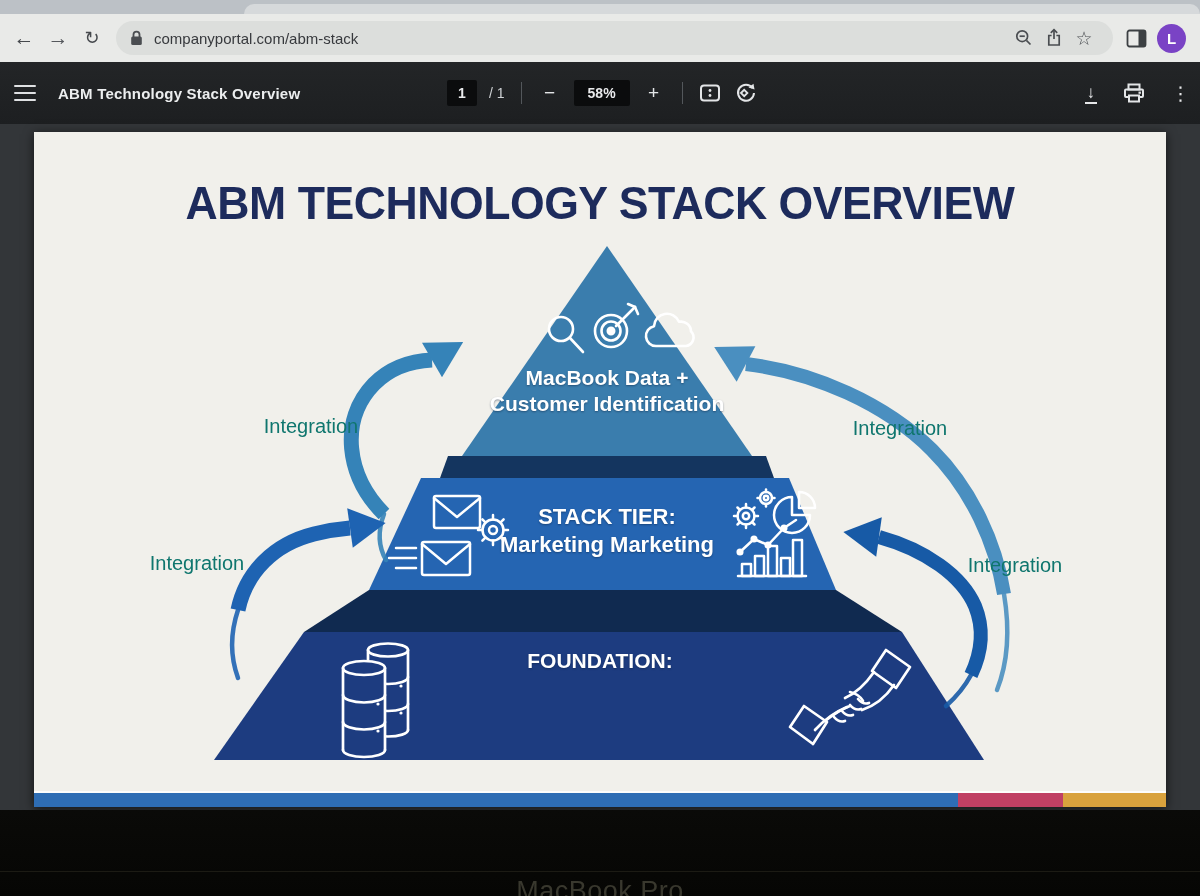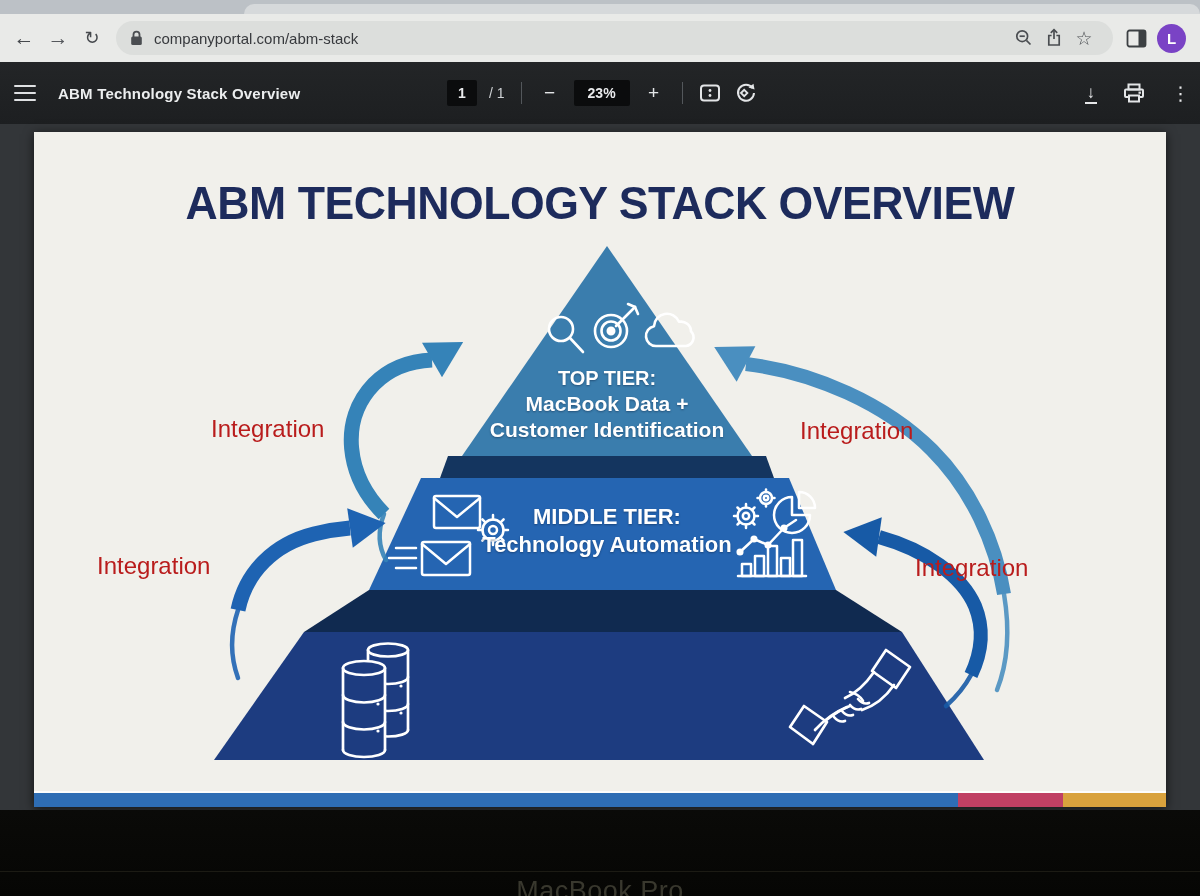--- a/index.html
+++ b/index.html
@@ -57,21 +57,21 @@
     position:absolute; left:0; top:44px; width:1132px; text-align:center;
     font-size:46px; font-weight:700; letter-spacing:-0.5px; transform:scaleX(.97);
   }
   .diagram-svg { position:absolute; left:0; top:0; width:1132px; height:675px; }
   .tier-label { position:absolute; text-align:center; color:#ffffff; font-weight:700; text-shadow:0 1px 2px rgba(10,30,60,.45); }
   .tier-top { left:343px; top:233px; width:460px; font-size:20px; line-height:26px; }
   .tier-top .l2, .tier-top .l3 { font-size:21px; }
   .tier-middle { left:343px; top:371px; width:460px; font-size:22px; line-height:28px; }
   .tier-foundation { left:296px; top:516px; width:540px; font-size:21px; line-height:25px; }
   .tier-foundation .l3 { font-size:19px; font-weight:700; }
-  .integration { position:absolute; width:200px; text-align:left; font-size:24px; color:#b91c1c; }
+  .integration { position:absolute; width:200px; text-align:center; font-size:20px; color:#0f766e; }
   .footer-strip { position:absolute; bottom:0; height:14px; }
   .footer-highlight { position:absolute; bottom:14px; left:0; width:1132px; height:2px; background:rgba(255,255,255,.85); }
 
   
   .bezel { position:absolute; left:0; top:810px; width:1200px; height:86px; background:linear-gradient(#0a0a08,#060604); }
   .hinge-line { position:absolute; left:0; top:61px; width:1200px; height:1px; background:#1c1b14; }
   .device-label { position:absolute; left:0; top:66px; width:1200px; text-align:center; font-size:27px; color:#39382e; letter-spacing:.5px; }
 
   svg { display:block; }
 </style>
@@ -129,21 +129,21 @@
         <i></i>
         <i></i>
       </div>
     <div class="pdf-title">ABM Technology Stack Overview</div>
 
     <div class="pdf-center">
       <div class="counter-box">1</div>
       <div class="page-total">/ 1</div>
       <div class="tb-sep"></div>
       <div class="tb-btn">−</div>
-      <div class="zoom-box">23%</div>
+      <div class="zoom-box">58%</div>
       <div class="tb-btn">+</div>
       <div class="tb-sep"></div>
       <div class="tb-btn">
         <svg width="22" height="20" viewBox="0 0 22 20">
           <rect x="2" y="2.5" width="18" height="15" rx="3" fill="none" stroke="#e3e5e7" stroke-width="2"></rect>
           <circle cx="11" cy="7.5" r="1.4" fill="#e3e5e7"></circle>
             <circle cx="11" cy="12.5" r="1.4" fill="#e3e5e7"></circle>
         </svg>
       </div>
       <div class="tb-btn">
@@ -328,29 +328,29 @@
             <path d="M845 405 C892 418 928 444 941 474 C950 496 948 520 937 543" stroke-width="14" stroke="#175aa6"></path>
             <path d="M937 543 C930 556 921 566 912 574" stroke-width="4.5" stroke-linecap="round" opacity=".9" stroke="#175aa6"></path>
             <g transform="translate(845,405) rotate(188)">
                 <polygon points="0,-20 36,0 0,20" fill="#175aa6"></polygon>
               </g>
           </g>
         </g>
       </svg>
 
       <div class="tier-label tier-top">
-        <div class="l1">TOP TIER:</div>
         <div class="l2">MacBook Data +</div>
         <div class="l3">Customer Identification</div>
       </div>
       <div class="tier-label tier-middle">
-        <div class="l1">MIDDLE TIER:</div>
-        <div class="l2">Technology Automation</div>
+        <div class="l1">STACK TIER:</div>
+        <div class="l2">Marketing Marketing</div>
       </div>
       <div class="tier-label tier-foundation">
+        <div class="l1">FOUNDATION:</div>
       </div>
 
       <div class="integration" style="left:177px; top:283px;">Integration</div>
       <div class="integration" style="left:63px;  top:420px;">Integration</div>
       <div class="integration" style="left:766px; top:285px;">Integration</div>
       <div class="integration" style="left:881px; top:422px;">Integration</div>
 
       <div class="footer-highlight"></div>
       <div class="footer-strip" style="left: 0px; width: 924px; background: rgb(46, 109, 180);"></div>
       <div class="footer-strip" style="left: 924px; width: 105px; background: rgb(192, 64, 100);"></div>

